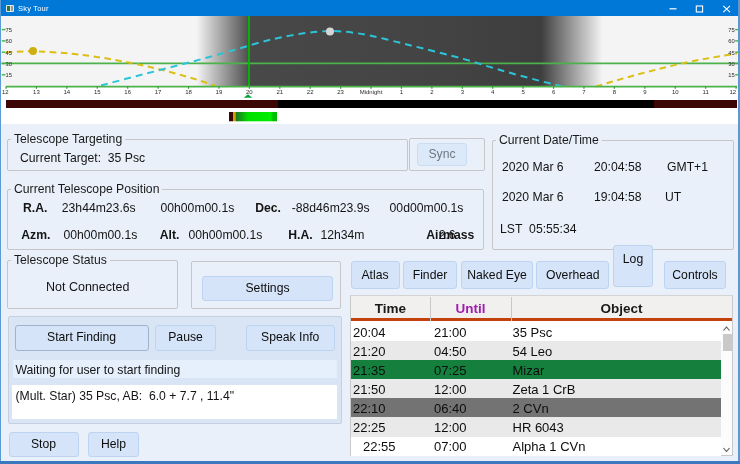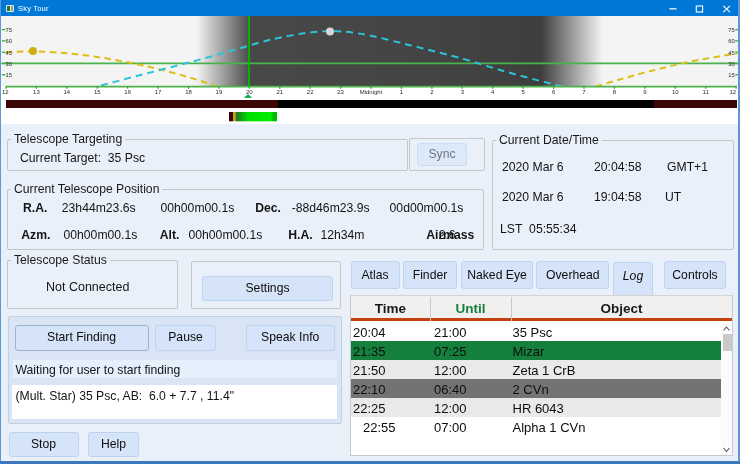--- a/index.html
+++ b/index.html
@@ -200,37 +200,42 @@
 <div class="abs" style="left:12px;top:384.5px;width:325px;height:34.5px;background:#fff;border-radius:1px;">
   <div class="t12" style="left:3.5px;top:4.5px;">(Mult. Star) 35 Psc, AB:&nbsp; 6.0 + 7.7 , 11.4"</div>
 </div>
 <div class="btn" style="left:8.5px;top:431.5px;width:70px;height:25.5px;line-height:23.5px;">Stop</div>
 <div class="btn" style="left:88px;top:431.5px;width:51px;height:25.5px;line-height:23.5px;">Help</div>
 
 <div class="btn" style="left:350.5px;top:261px;width:49px;height:28.3px;line-height:26.3px;">Atlas</div>
 <div class="btn" style="left:403px;top:261px;width:54px;height:28.3px;line-height:26.3px;">Finder</div>
 <div class="btn" style="left:461px;top:261px;width:72px;height:28.3px;line-height:26.3px;">Naked Eye</div>
 <div class="btn" style="left:536.3px;top:261px;width:73px;height:28.3px;line-height:26.3px;">Overhead</div>
-<div class="btn" style="left:613px;top:262px;width:40px;height:42px;line-height:26.3px;font-style:italic;">Log</div>
+<div class="btn" style="left:613px;top:245px;width:40px;height:42px;line-height:26.3px;">Log</div>
 <div class="btn" style="left:664px;top:261px;width:62px;height:28.3px;line-height:26.3px;">Controls</div>
 
 <div class="abs" style="left:350px;top:294.5px;width:383px;height:161px;background:#fff;border:1px solid #c9c9c9;border-top-color:#d4d4d4;">
   <div style="position:absolute;left:0;top:0;width:381px;height:25.5px;background:#f2f0ee;border-bottom:3px solid #c2410c;">
     <div style="position:absolute;left:0px;top:5px;width:79px;text-align:center;font-size:13.5px;font-weight:bold;color:#1a1a1a;">Time</div>
-    <div style="position:absolute;left:79px;top:5px;width:81px;text-align:center;font-size:13.5px;font-weight:bold;color:#15803d;">Until</div>
+    <div style="position:absolute;left:79px;top:5px;width:81px;text-align:center;font-size:13.5px;font-weight:bold;color:#a21caf;">Until</div>
     <div style="position:absolute;left:160px;top:5px;width:221px;text-align:center;font-size:13.5px;font-weight:bold;color:#1a1a1a;">Object</div>
     <div style="position:absolute;left:78.5px;top:1px;width:1px;height:24px;background:#c8c8c8;"></div>
     <div style="position:absolute;left:160px;top:1px;width:1px;height:24px;background:#c8c8c8;"></div>
   </div>
   <div style="position:absolute;left:0;top:26.5px;width:370px;">
 <div style="position:relative;width:370px;height:19.1px;background:#fff;font-size:13px;color:#0d0d0d;">
         <span style="position:absolute;left:2px;top:2.5px;">20:04</span>
         <span style="position:absolute;left:83px;top:2.5px;">21:00</span>
         <span style="position:absolute;left:161.5px;top:2.5px;">35 Psc</span>
       </div>
+<div style="position:relative;width:370px;height:19.1px;background:#e9e9e9;font-size:13px;color:#0d0d0d;">
+        <span style="position:absolute;left:2px;top:2.5px;">21:20</span>
+        <span style="position:absolute;left:83px;top:2.5px;">04:50</span>
+        <span style="position:absolute;left:161.5px;top:2.5px;">54 Leo</span>
+      </div>
 <div style="position:relative;width:370px;height:19.1px;background:#15803d;font-size:13px;color:#0d0d0d;">
         <span style="position:absolute;left:2px;top:2.5px;">21:35</span>
         <span style="position:absolute;left:83px;top:2.5px;">07:25</span>
         <span style="position:absolute;left:161.5px;top:2.5px;">Mizar</span>
       </div>
 <div style="position:relative;width:370px;height:19.1px;background:#e9e9e9;font-size:13px;color:#0d0d0d;">
         <span style="position:absolute;left:2px;top:2.5px;">21:50</span>
         <span style="position:absolute;left:83px;top:2.5px;">12:00</span>
         <span style="position:absolute;left:161.5px;top:2.5px;">Zeta 1 CrB</span>
       </div>

